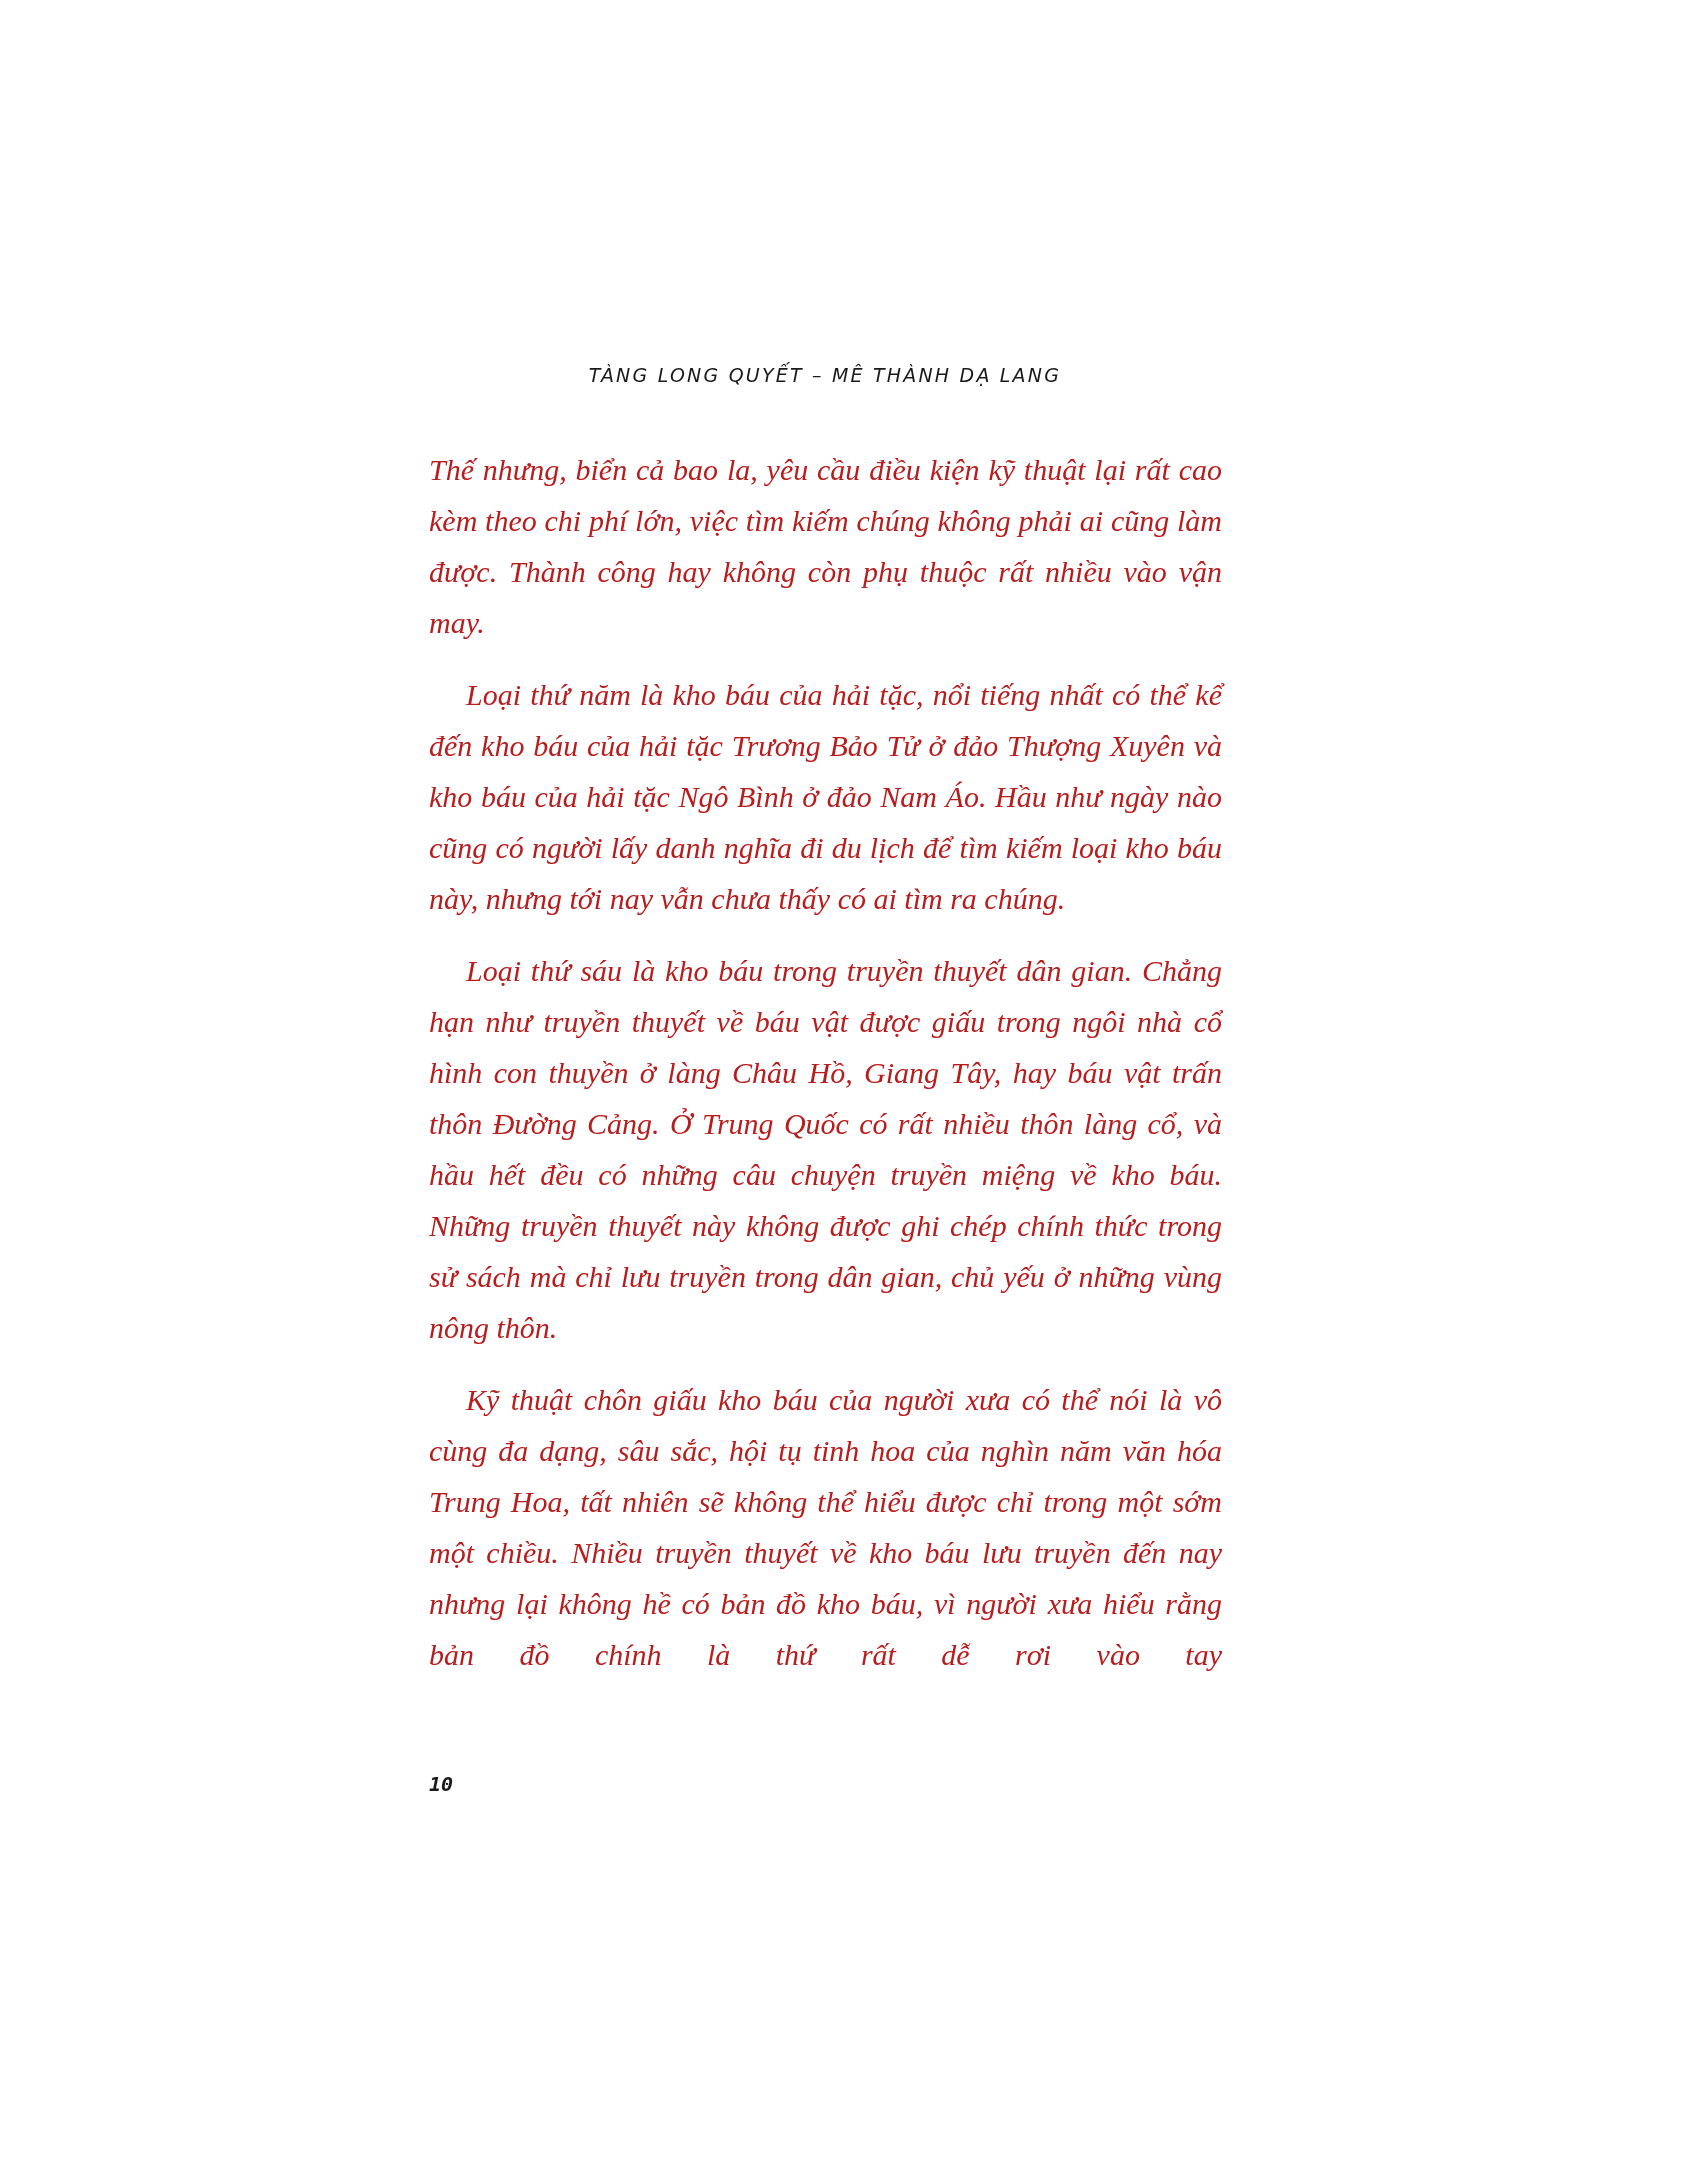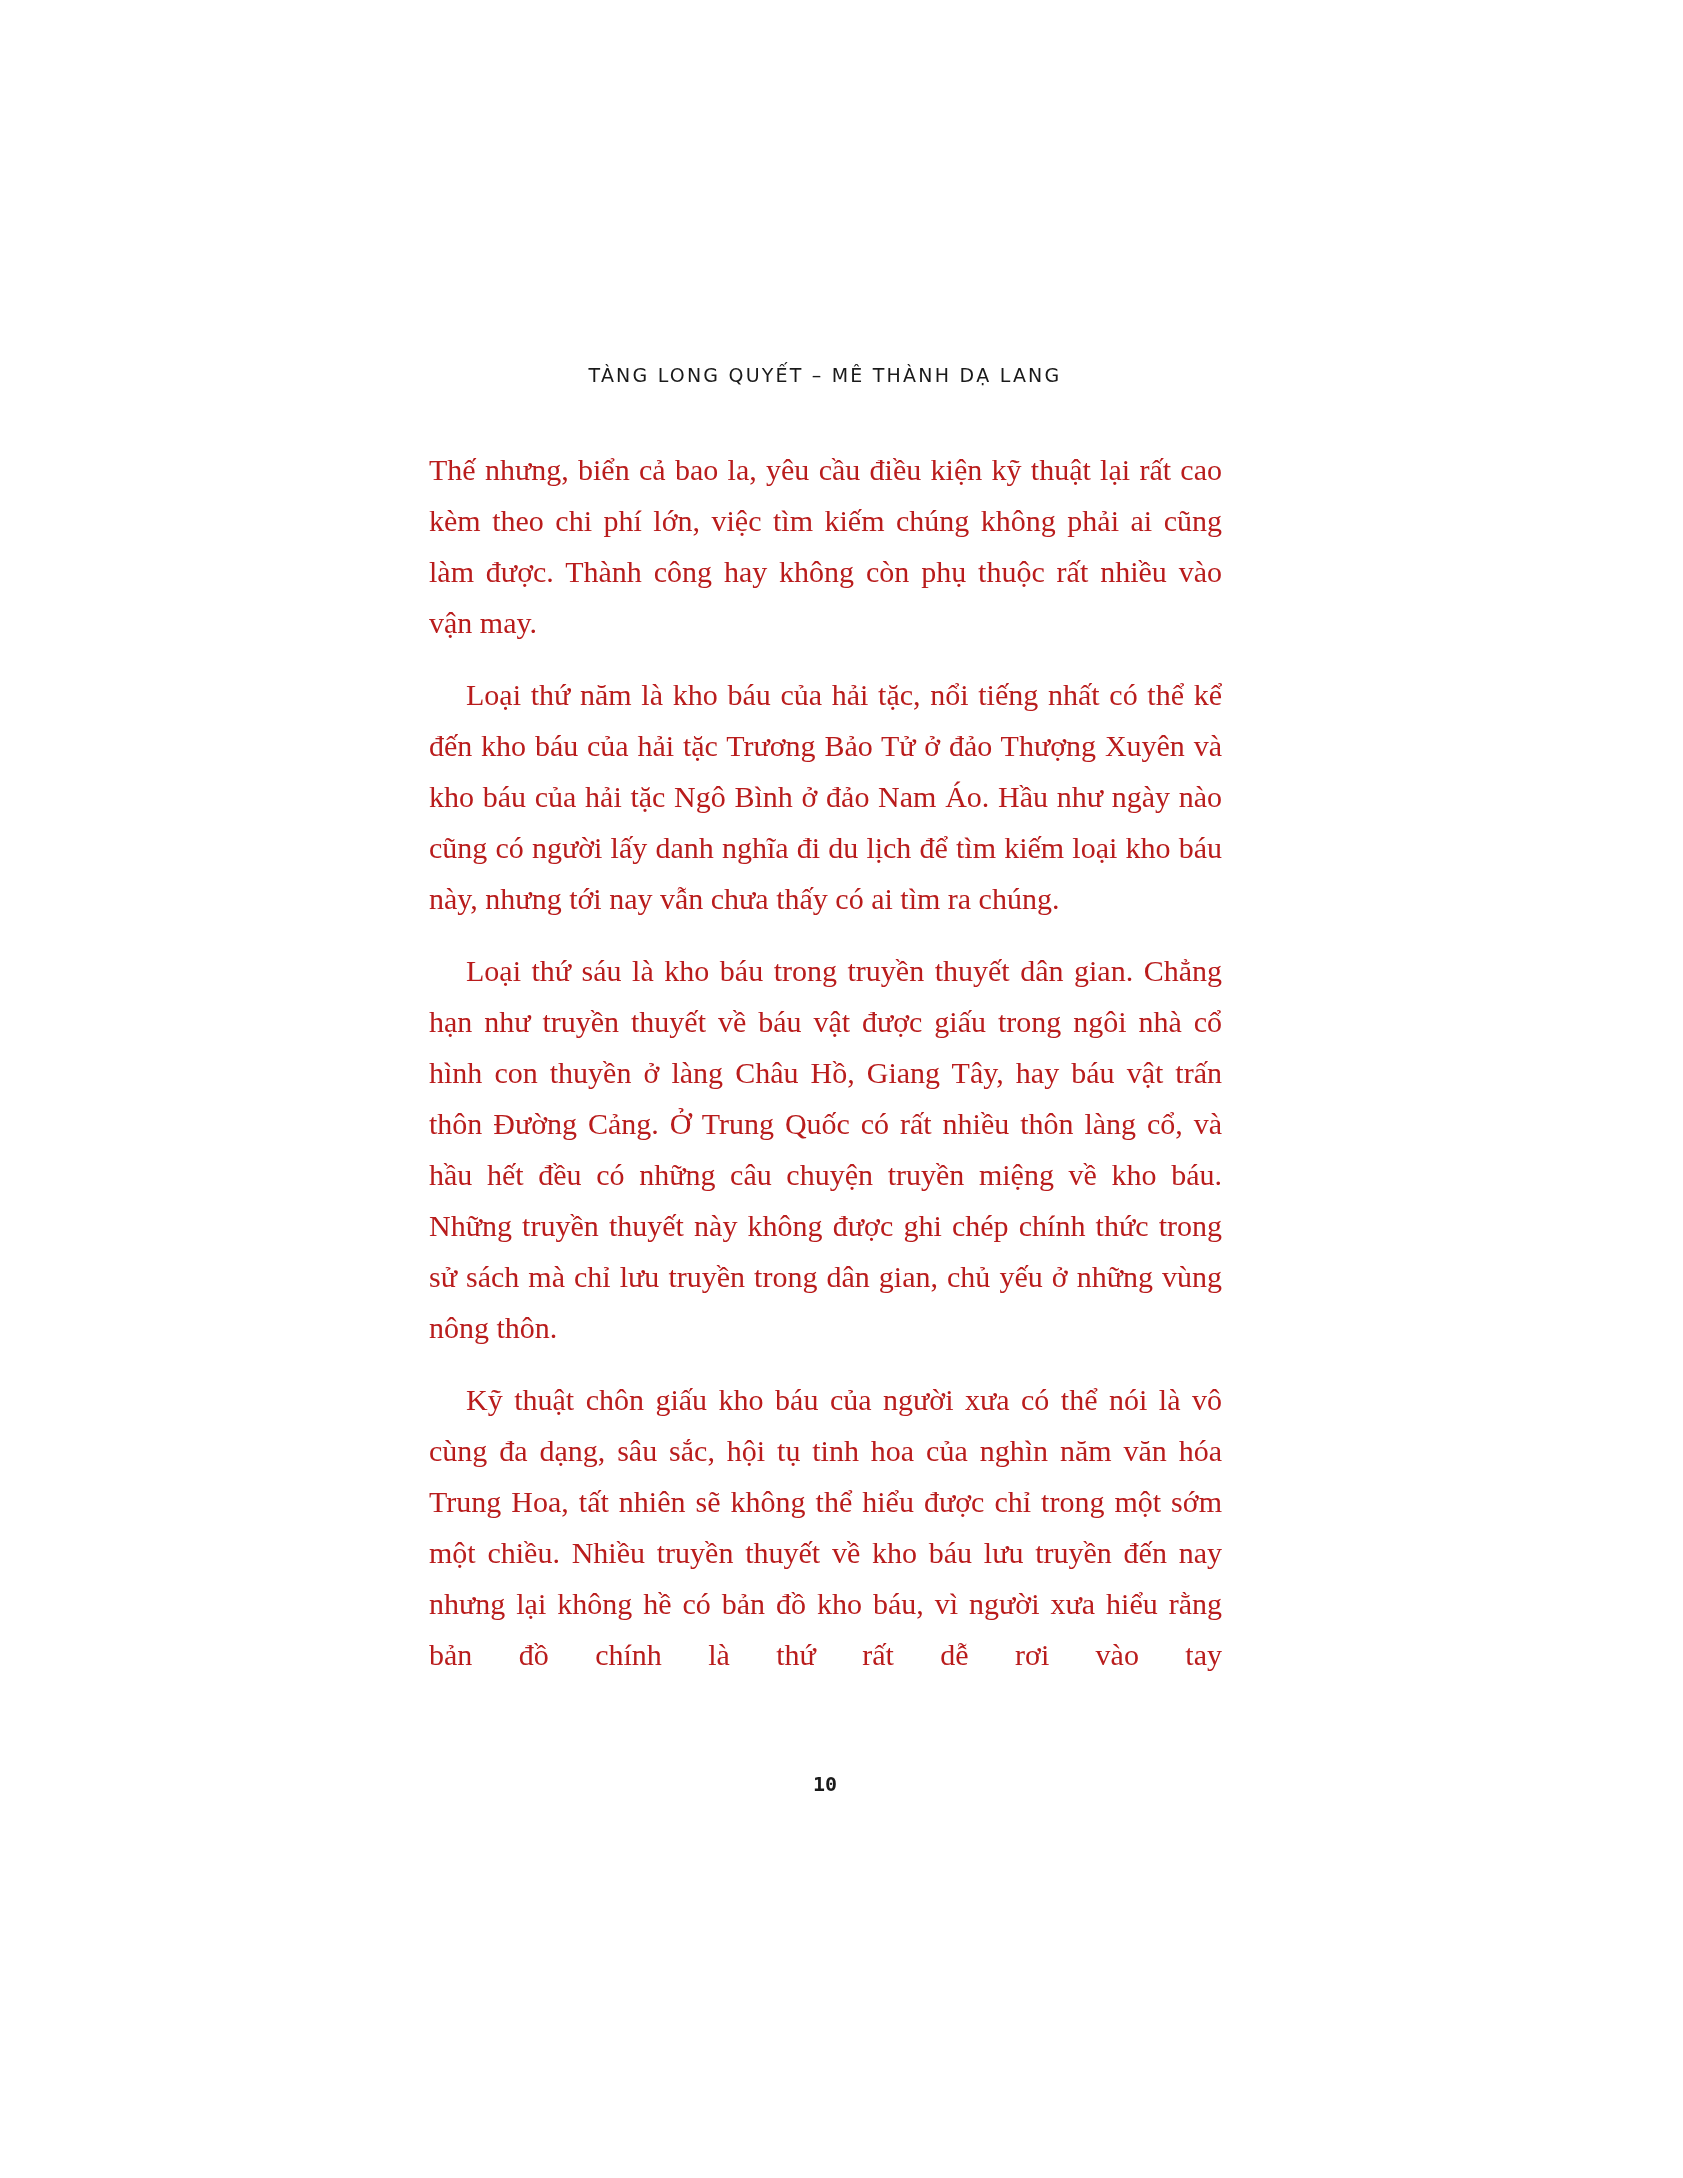--- a/index.html
+++ b/index.html
@@ -14,20 +14,21 @@
       overflow: hidden;
       color: #1e1a17;
     }
     .page {
       position: absolute;
       left: 0;
       top: 0;
       width: 1683px;
       height: 2178px;
       background: #ffffff;
+      font-style: italic;
     }
     .running-header {
       position: absolute;
       top: 363px;
       left: 429px;
       width: 792px;
       text-align: center;
       font-family: "DejaVu Sans", sans-serif;
       font-size: 19px;
       line-height: 24px;
@@ -57,21 +58,21 @@
       text-indent: 37px;
     }
     .body-text p.last-cut {
       text-align-last: justify;
     }
     .page-number {
       position: absolute;
       top: 1772px;
       left: 429px;
       width: 792px;
-      text-align: center;
+      text-align: left;
       font-family: "DejaVu Sans Mono", monospace;
       font-size: 20px;
       line-height: 24px;
       font-weight: bold;
       color: #1a1a1a;
     }
   </style>
 </head>
 <body>
 

